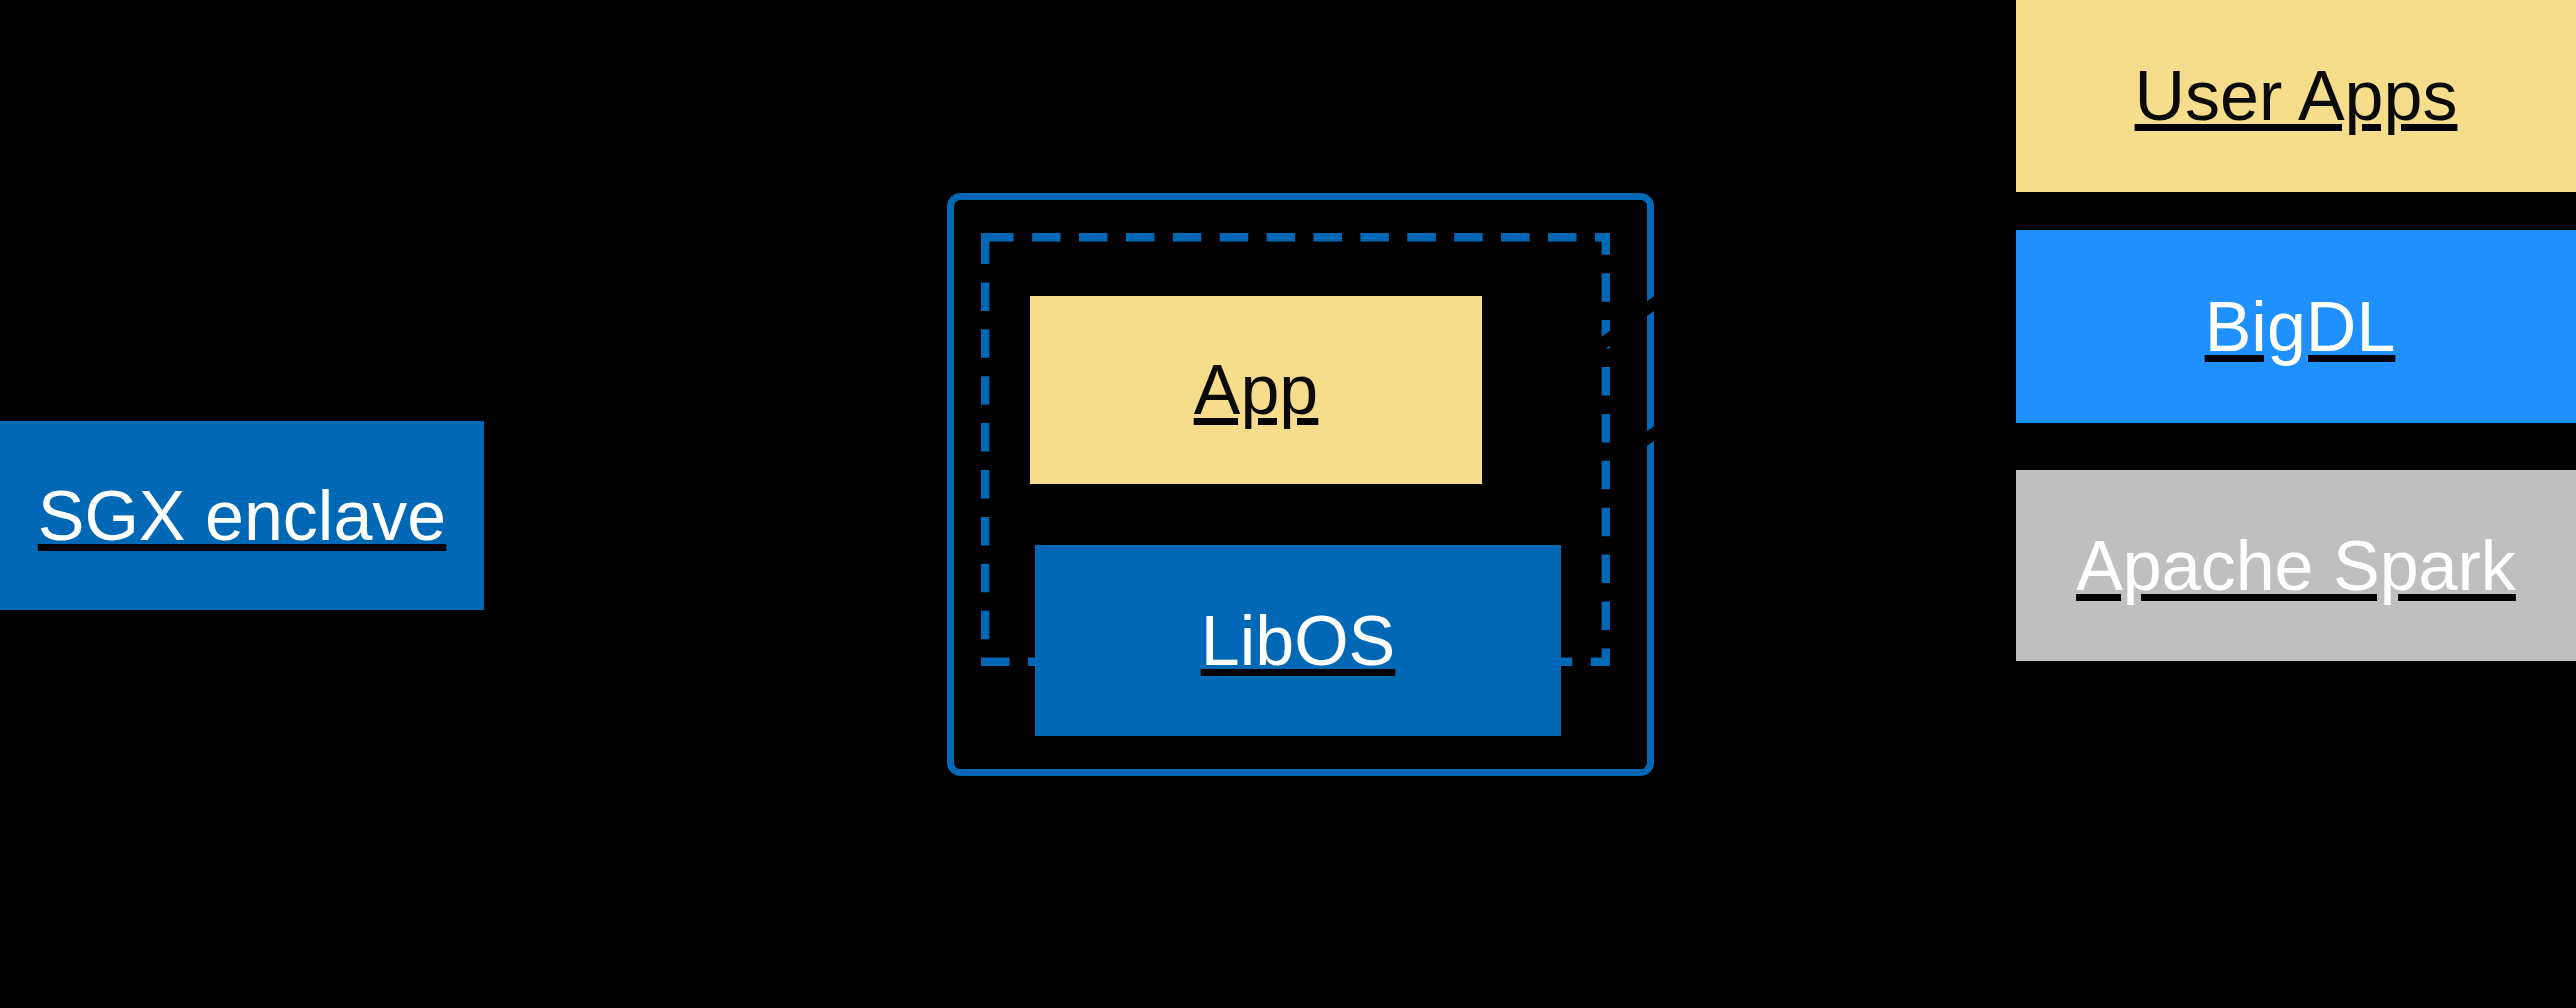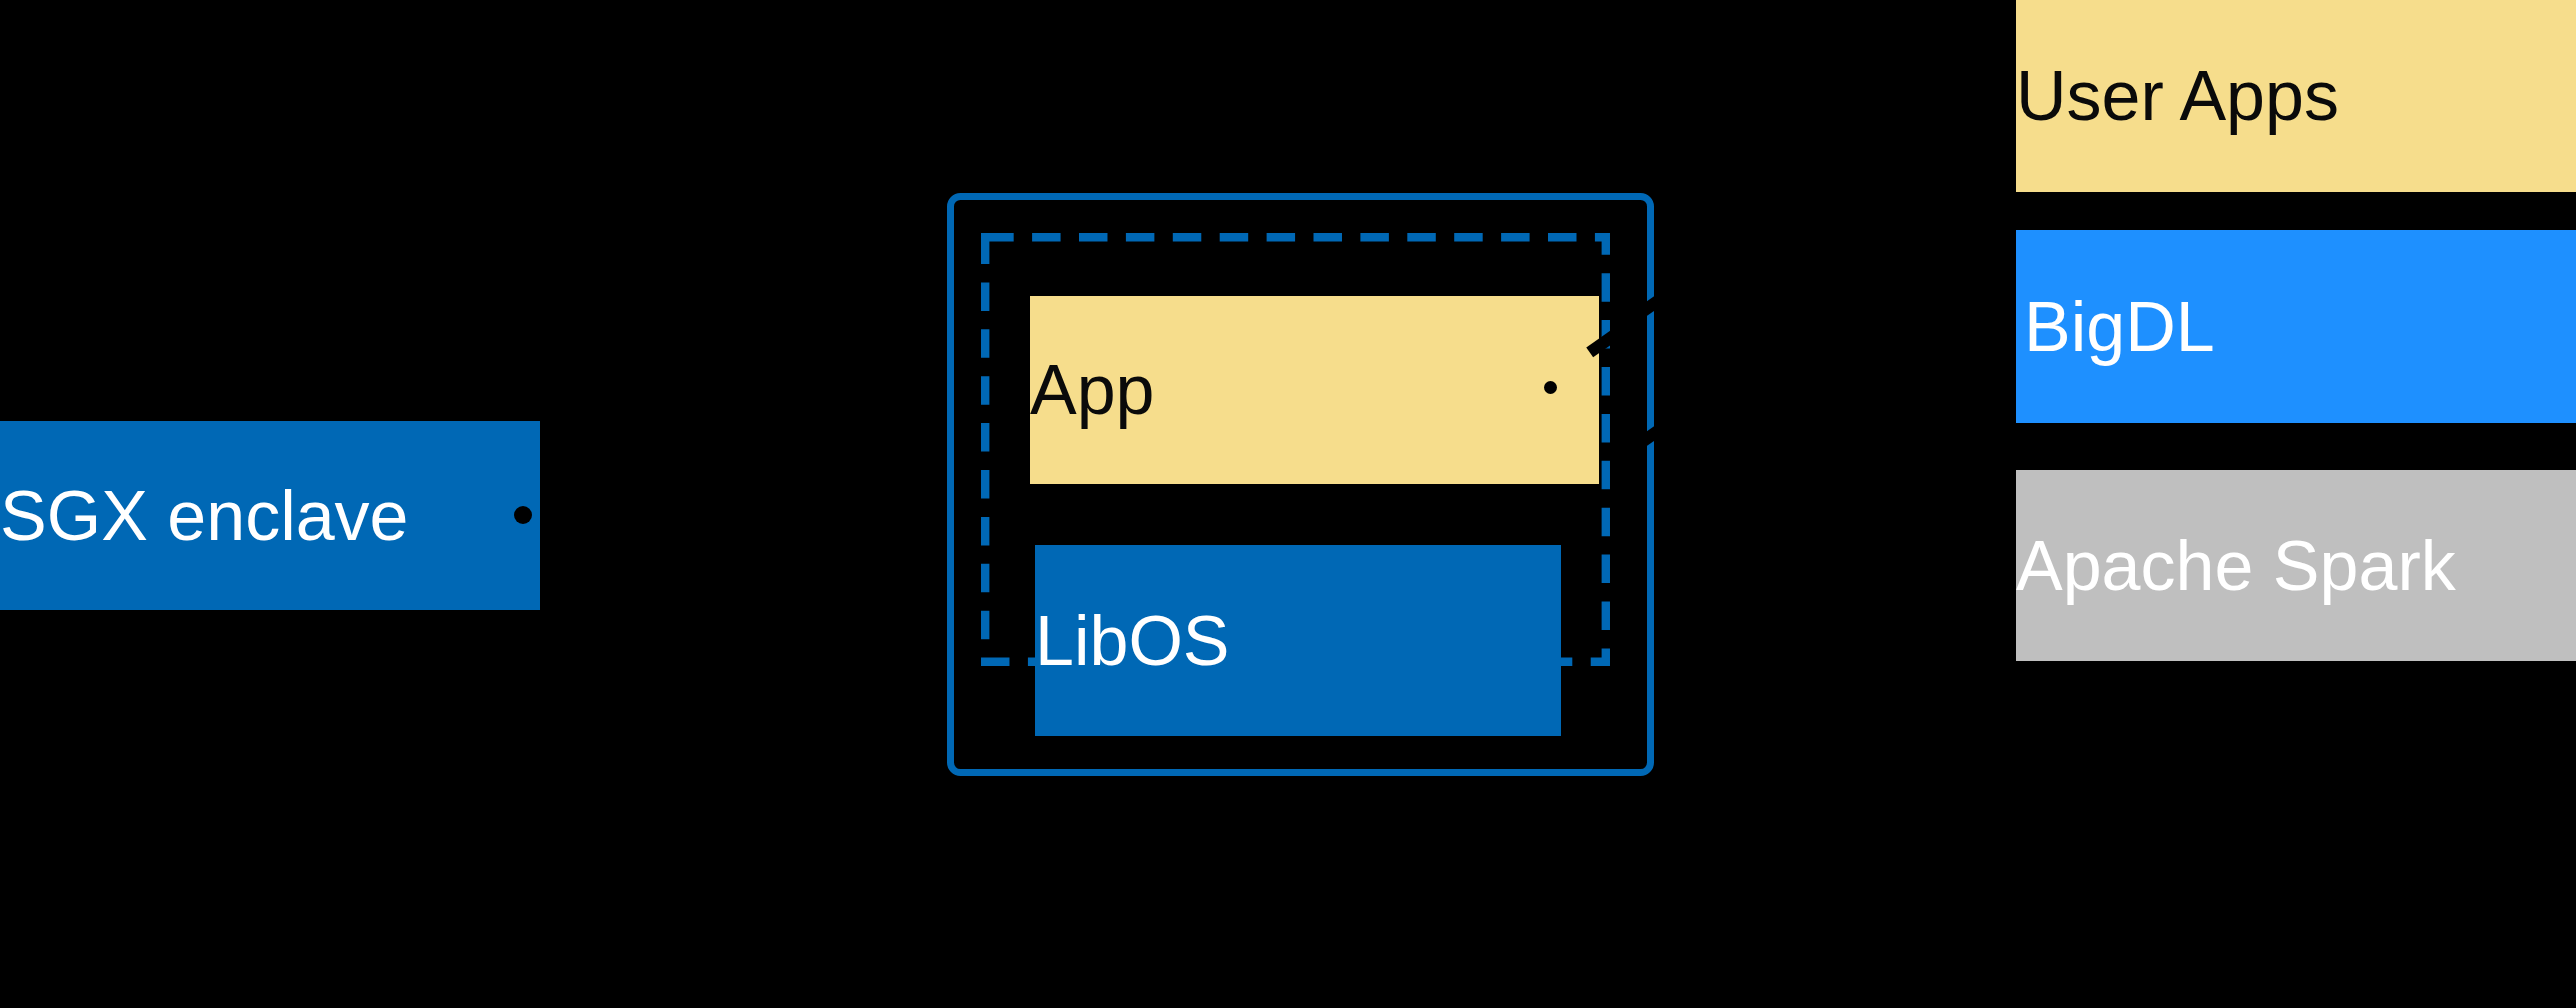--- a/index.html
+++ b/index.html
@@ -1,32 +1,32 @@
 <!DOCTYPE html>
 <html style="font-size:13.4px"><head>
 <meta charset="utf-8">
 <style>
   html,body{margin:0;padding:0;background:#000;}
   #canvas{
     position:relative;width:2576px;height:1009px;background:#000;overflow:hidden;
     font-family:"Liberation Sans", sans-serif;
   }
-  .box{position:absolute;display:flex;align-items:center;box-sizing:border-box;}
+  .box{position:absolute;display:flex;align-items:center;justify-content:center;box-sizing:border-box;text-decoration:underline;}
   .label{font-size:70px;line-height:1;white-space:nowrap;}
   .t-white{color:#ffffff;}
   .t-black{color:#0a0a0a;}
   .bold{font-weight:bold;}
   
-  .sgx{left:0;top:421px;width:540px;height:189px;background:#0068B5;}
+  .sgx{left:0;top:421px;width:484px;height:189px;background:#0068B5;}
   
   .outer{left:947px;top:193px;width:707px;height:583px;border:7.5px solid #0068B5;border-radius:13.4px;background:transparent;}
   
   .dashedwrap{position:absolute;left:981px;top:233px;width:629px;height:433px;}
   
-  .app{left:1030px;top:296px;width:569px;height:188px;background:#F6DD8C;z-index:3;}
+  .app{left:1030px;top:296px;width:452px;height:188px;background:#F6DD8C;z-index:3;}
   .libos{left:1035px;top:545px;width:526px;height:191px;background:#0068B5;z-index:3;}
   
   .os{left:947px;top:817px;width:707px;height:192px;background:#A6A6A6;}
   
   .userapps{left:2016px;top:0;width:560px;height:192px;background:#F6DD8C;}
   .bigdl{left:2016px;top:230px;width:560px;height:193px;background:#1E90FF;padding-left:8px;}
   .spark{left:2016px;top:470px;width:560px;height:191px;background:#BFBFBF;}
   
   .remnant{position:absolute;background:#000;z-index:4;}
   .dot{border-radius:50%;}

